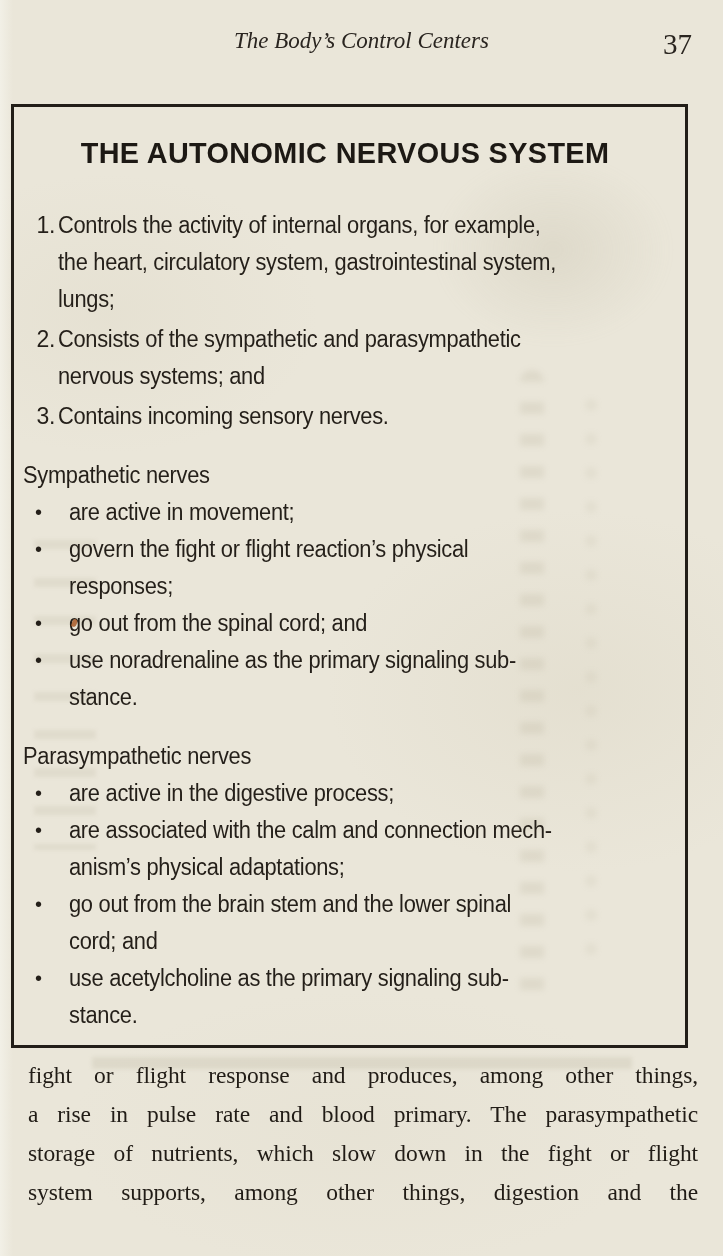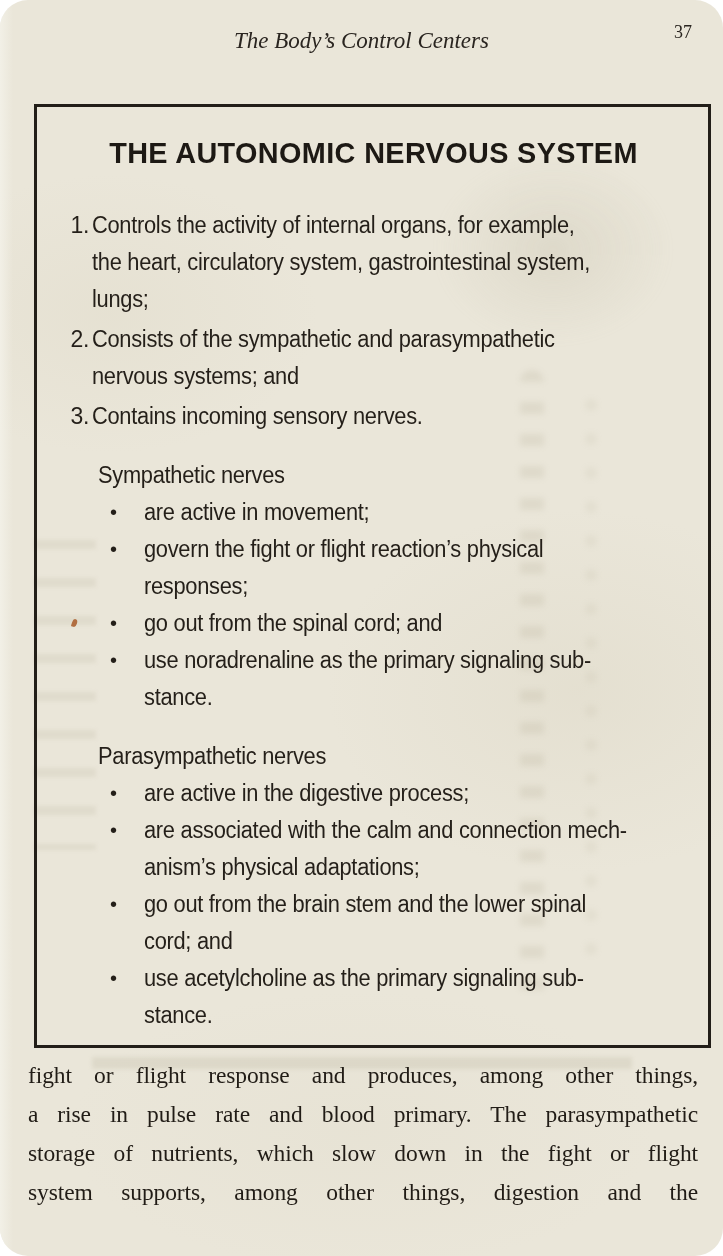--- a/index.html
+++ b/index.html
@@ -12,21 +12,20 @@
     font-family:"Liberation Sans","DejaVu Sans",sans-serif;
     color:var(--ink);
   }
   .page{
     position:relative;width:723px;height:1256px;overflow:hidden;
     background-color:var(--paper);
     background-image:
       radial-gradient(ellipse 300px 200px at 15% 25%, rgba(210,203,180,.18), rgba(210,203,180,0) 70%),
       radial-gradient(ellipse 360px 260px at 80% 55%, rgba(205,198,175,.20), rgba(205,198,175,0) 70%),
       radial-gradient(ellipse 420px 200px at 50% 90%, rgba(214,208,188,.15), rgba(214,208,188,0) 70%);
-    border-radius: 28px;
   }
   
   .edge-light{position:absolute;left:0;top:0;width:13px;height:100%;
     background:linear-gradient(90deg,var(--paper-edge),rgba(243,241,232,0));opacity:.9;z-index:0;}
   .ghost{position:absolute;z-index:0;pointer-events:none;}
   .ghost-brain{left:428px;top:150px;width:250px;height:200px;border-radius:50%;
     background:radial-gradient(ellipse at center, rgba(186,180,158,.45), rgba(186,180,158,0) 68%);
     filter:blur(4px);opacity:.55;}
   .ghost-chain-1{left:520px;top:370px;width:24px;height:640px;border-radius:12px;
     background:repeating-linear-gradient(rgba(175,168,143,.5) 0 12px, rgba(175,168,143,0) 12px 32px);
@@ -37,38 +36,38 @@
   .ghost-labels{left:34px;top:540px;width:62px;height:310px;
     background:repeating-linear-gradient(rgba(170,163,138,.45) 0 9px, rgba(170,163,138,0) 9px 38px);
     filter:blur(2px);opacity:.35;}
   .ghost-caption{left:92px;top:1057px;width:540px;height:12px;background:rgba(170,163,138,.35);
     filter:blur(2px);opacity:.55;}
   .ink-speck{position:absolute;left:72px;top:619px;width:5px;height:8px;z-index:3;
     background:var(--speck);border-radius:50% 50% 50% 10%;transform:rotate(18deg);opacity:.85;}
   
   .running-head{position:absolute;left:0;top:28px;width:723px;text-align:center;z-index:2;
     font-family:"Liberation Serif","DejaVu Serif",serif;font-style:italic;font-size:23px;color:#2a2520;}
-  .page-number{position:absolute;right:31px;top:22px;z-index:2;
-    font-family:"Liberation Serif","DejaVu Serif",serif;font-style:normal;font-size:18px;color:#2a2520;}
+  .page-number{position:absolute;right:31px;top:28px;z-index:2;
+    font-family:"Liberation Serif","DejaVu Serif",serif;font-style:normal;font-size:29px;color:#2a2520;}
   
   .info-box{
-    position:absolute;left:34px;top:104px;width:677px;height:944px;z-index:1;
+    position:absolute;left:11px;top:104px;width:677px;height:944px;z-index:1;
     border:3px solid var(--border);
-    padding:28px 18px 0 20px;
+    padding:28px 18px 0 9px;
     font-size:23px;letter-spacing:-.3px;line-height:37px;
   }
   .box-title{
     text-align:center;font-size:30px;letter-spacing:.4px;line-height:36px;font-weight:600;
     transform:scaleX(.96);transform-origin:center;white-space:nowrap;color:#1d1914;
   }
   .numbered-list{margin-top:36px;}
   .n-item{display:grid;grid-template-columns:35px 1fr;margin-bottom:3px;}
   .n-num{text-align:right;padding-right:3px;line-height:37px;}
   .ln{white-space:nowrap;transform:scaleX(.95);transform-origin:left center;line-height:37px;}
-  .section{margin-top:22px;margin-left:41px;}
+  .section{margin-top:22px;}
   .section-heading{white-space:nowrap;transform:scaleX(.95);transform-origin:left center;line-height:37px;}
   .b-item{display:grid;grid-template-columns:34px 1fr;margin-left:12px;}
   .b-marker{line-height:37px;font-size:20px;}
   
   .body-paragraph{
     position:absolute;left:28px;top:1048px;width:670px;z-index:2;
     font-family:"Liberation Serif","DejaVu Serif",serif;
     font-size:23.5px;letter-spacing:-.1px;line-height:39px;color:#211c16;margin-top:8px;
   }
   .pln{text-align:justify;text-align-last:justify;}

